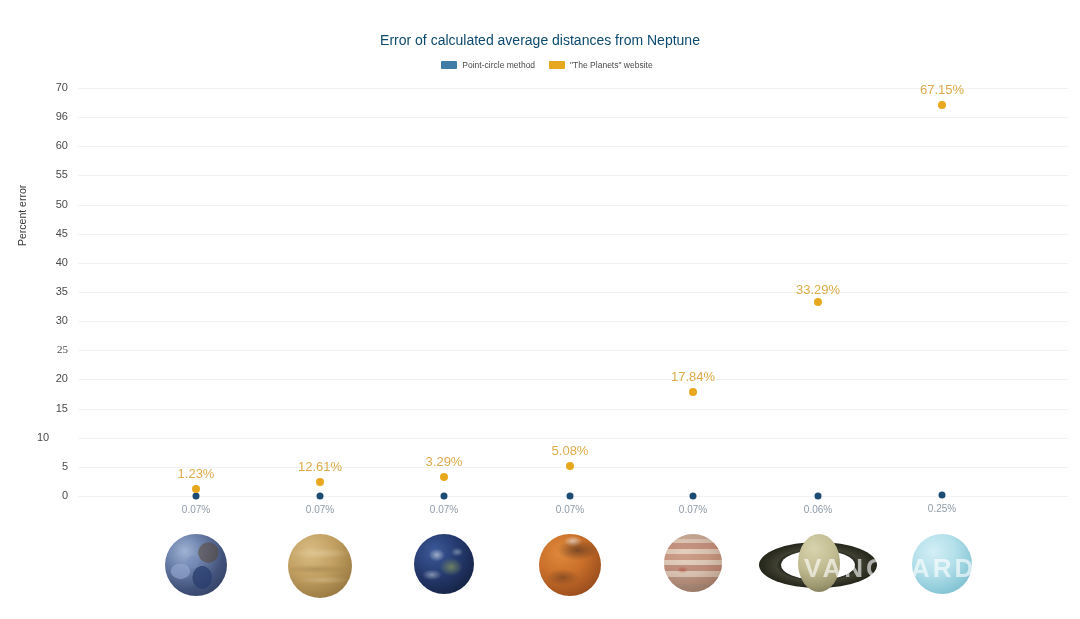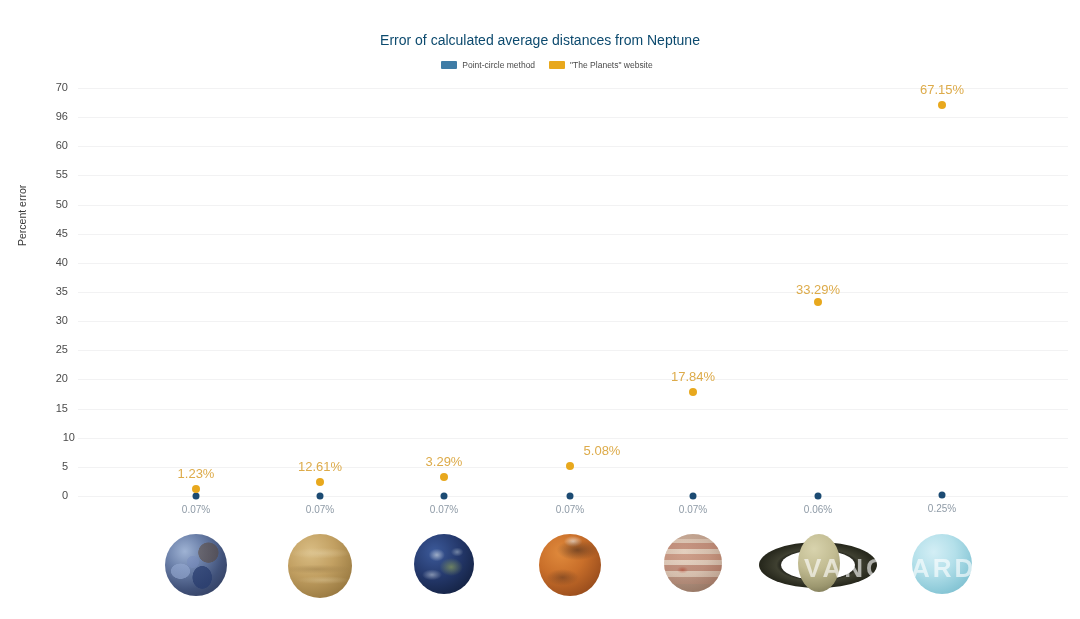--- a/index.html
+++ b/index.html
@@ -300,24 +300,24 @@
         <span class="legend-swatch" style="background: rgb(232, 168, 29);"></span>
         <span class="legend-label">"The Planets" website</span>
       </div>
     </div>
 
   <div class="y-axis-title">Percent error</div>
 
   <div id="y-ticks">
       <div class="y-tick-label" style="left: 42px; width: 26px; top: 489px;">0</div>
       <div class="y-tick-label" style="left: 42px; width: 26px; top: 459.857px;">5</div>
-      <div class="y-tick-label" style="left: 49px; width: 26px; top: 430.714px;">10</div>
+      <div class="y-tick-label" style="left: 30px; width: 26px; top: 430.714px; text-align: center;">10</div>
       <div class="y-tick-label" style="left: 42px; width: 26px; top: 401.571px;">15</div>
       <div class="y-tick-label" style="left: 42px; width: 26px; top: 372.429px;">20</div>
-      <div class="y-tick-label" style="left: 42px; width: 26px; top: 343.286px;">25</div>
+      <div class="y-tick-label" style="left: 42px; width: 26px; top: 343.286px; font-family: Liberation Serif, serif;">25</div>
       <div class="y-tick-label" style="left: 42px; width: 26px; top: 314.143px;">30</div>
       <div class="y-tick-label" style="left: 42px; width: 26px; top: 285px;">35</div>
       <div class="y-tick-label" style="left: 42px; width: 26px; top: 255.857px;">40</div>
       <div class="y-tick-label" style="left: 42px; width: 26px; top: 226.714px;">45</div>
       <div class="y-tick-label" style="left: 42px; width: 26px; top: 197.571px; text-align: right;">50</div>
       <div class="y-tick-label" style="left: 42px; width: 26px; top: 168.429px;">55</div>
       <div class="y-tick-label" style="left: 42px; width: 26px; top: 139.286px;">60</div>
       <div class="y-tick-label" style="left: 42px; width: 26px; top: 110.143px;">96</div>
       <div class="y-tick-label" style="left: 42px; width: 26px; top: 81px;">70</div>
     </div>
@@ -364,21 +364,21 @@
       <div class="value-label-blue" style="left: 196px; top: 503.592px;">0.07%</div>
       <div class="value-label-blue" style="left: 320px; top: 503.592px;">0.07%</div>
       <div class="value-label-blue" style="left: 444px; top: 503.592px;">0.07%</div>
       <div class="value-label-blue" style="left: 570px; top: 503.592px;">0.07%</div>
       <div class="value-label-blue" style="left: 693px; top: 503.592px;">0.07%</div>
       <div class="value-label-blue" style="left: 818px; top: 503.65px;">0.06%</div>
       <div class="value-label-blue" style="left: 942px; top: 502.543px;">0.25%</div>
       <div class="value-label-orange" style="left: 196px; top: 480.831px;">1.23%</div>
       <div class="value-label-orange" style="left: 320px; top: 474.361px;">12.61%</div>
       <div class="value-label-orange" style="left: 444px; top: 468.824px;">3.29%</div>
-      <div class="value-label-orange" style="left: 570px; top: 458.391px; margin-left: 32px;">5.08%</div>
+      <div class="value-label-orange" style="left: 570px; top: 458.391px;">5.08%</div>
       <div class="value-label-orange" style="left: 693px; top: 384.018px;">17.84%</div>
       <div class="value-label-orange" style="left: 818px; top: 297px;">33.29%</div>
       <div class="value-label-orange" style="left: 942px; top: 96.6114px;">67.15%</div>
     </div>
 
   <div id="planet-row">
     <div class="planet" style="left:196px">
       <div class="planet-body p-mercury"></div>
     </div>
     <div class="planet" style="left:320px">

